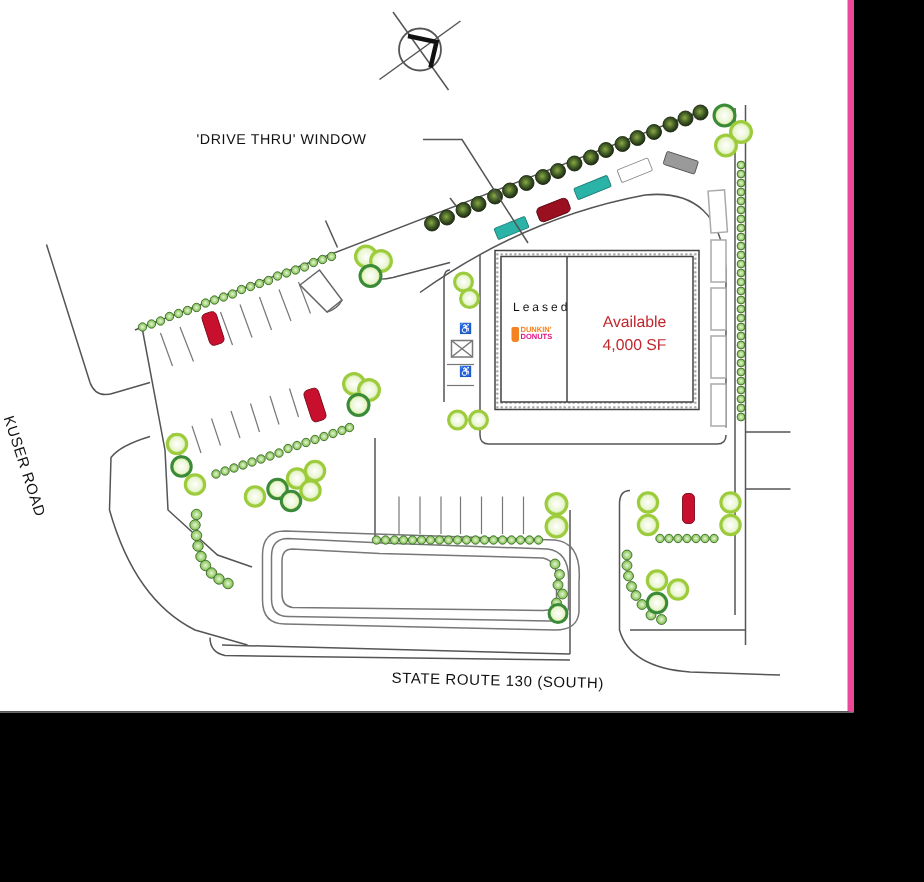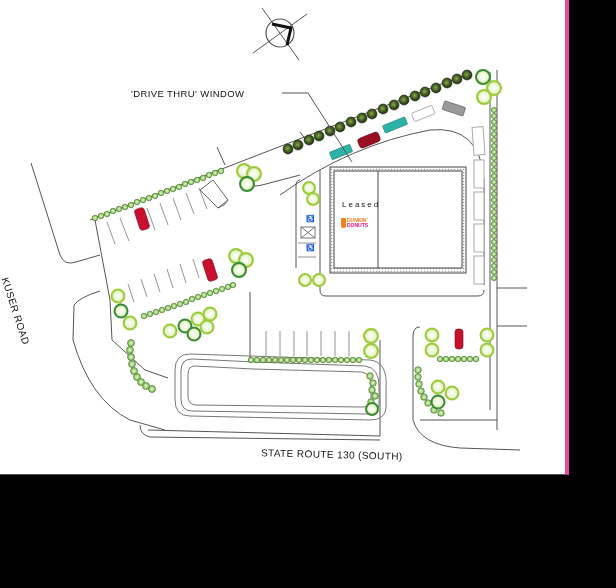--- a/index.html
+++ b/index.html
@@ -346,13 +346,17 @@
   <div class="lbl road-sr">STATE ROUTE 130 (SOUTH)</div>
 
   <div class="leased">Leased</div>
   <div class="dd-logo">
     <div class="dd-cup"></div>
     <div class="dd-text">
       <span>DUNKIN'</span>
       <span>DONUTS</span>
     </div>
   </div>
+  <div class="avail">
+    <div>Available</div>
+    <div>4,000 SF</div>
+  </div>
 </div>
 
 </body></html>

